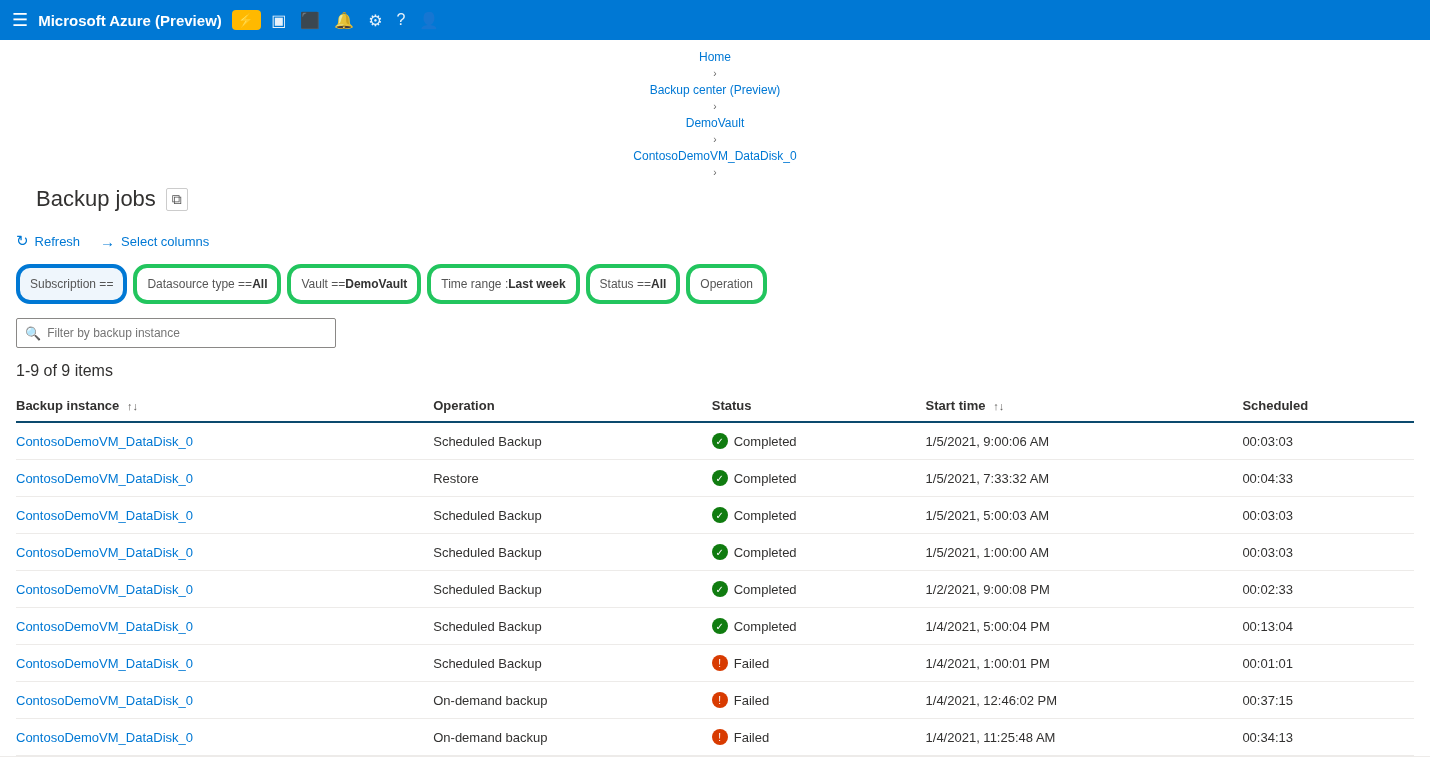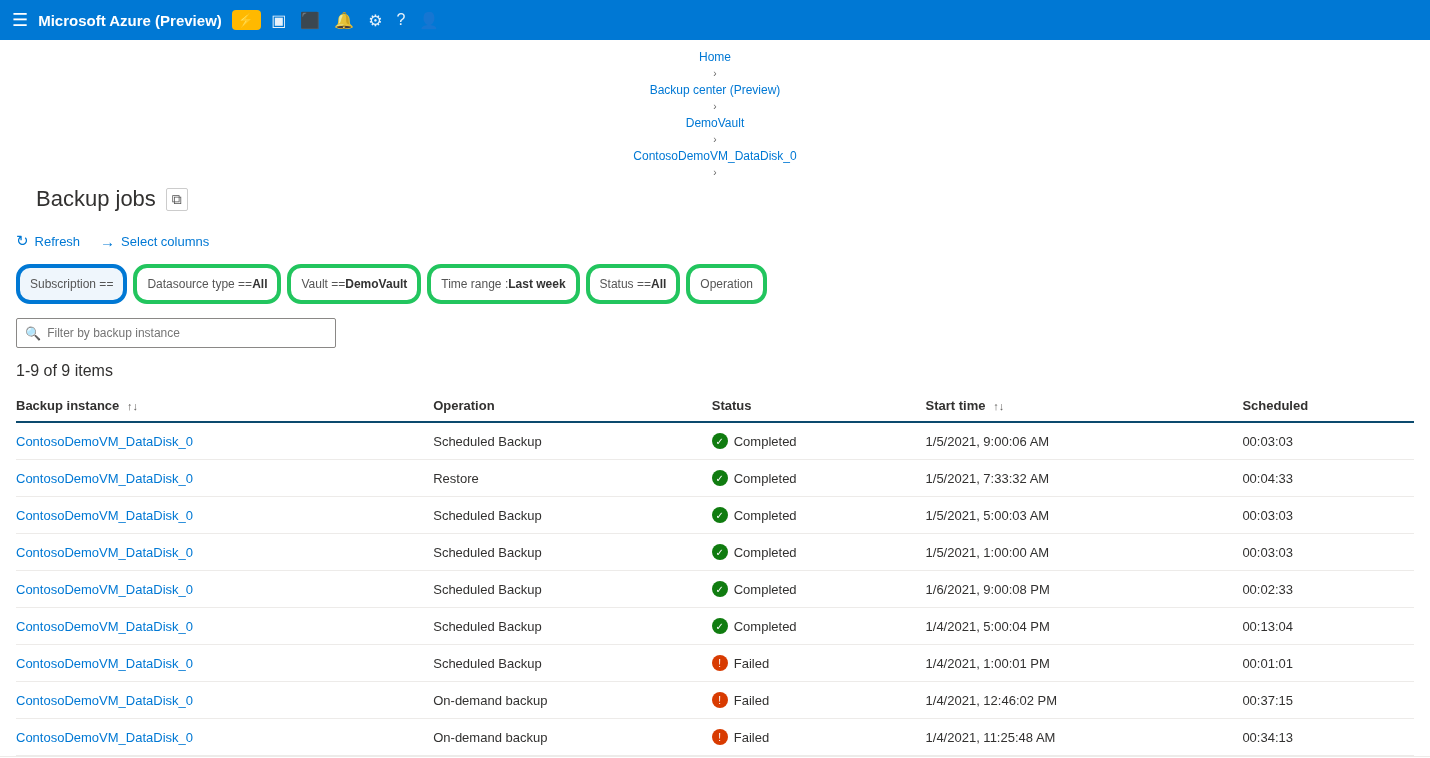--- a/index.html
+++ b/index.html
@@ -383,21 +383,21 @@
         </tr>
         <tr>
           <td class="instance-col">ContosoDemoVM_DataDisk_0</td>
           <td>Scheduled Backup</td>
           <td>
             <div class="status-cell">
               <span class="status-icon-completed">✓</span>
               <span>Completed</span>
             </div>
           </td>
-          <td>1/6/2021, 9:00:08 PM</td>
+          <td>1/2/2021, 9:00:08 PM</td>
           <td>00:02:33</td>
         </tr>
         <tr>
           <td class="instance-col">ContosoDemoVM_DataDisk_0</td>
           <td>Scheduled Backup</td>
           <td>
             <div class="status-cell">
               <span class="status-icon-completed">✓</span>
               <span>Completed</span>
             </div>

